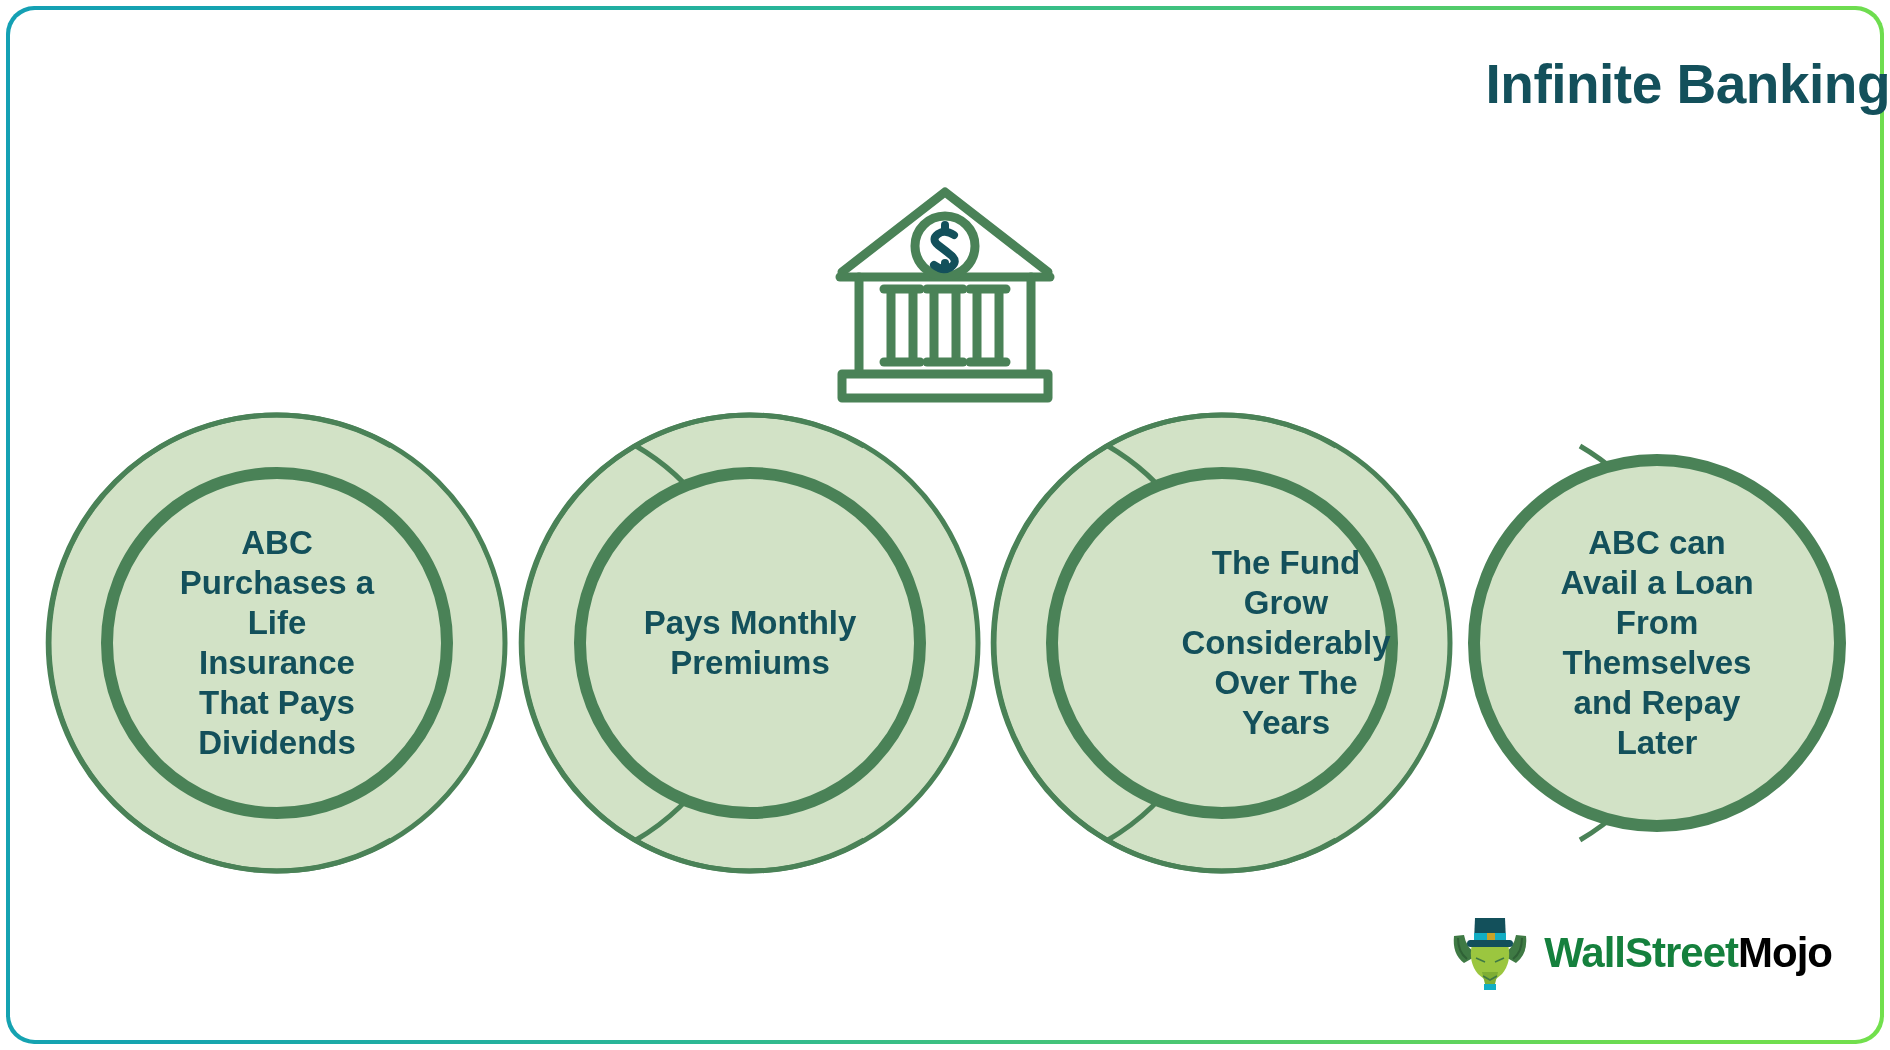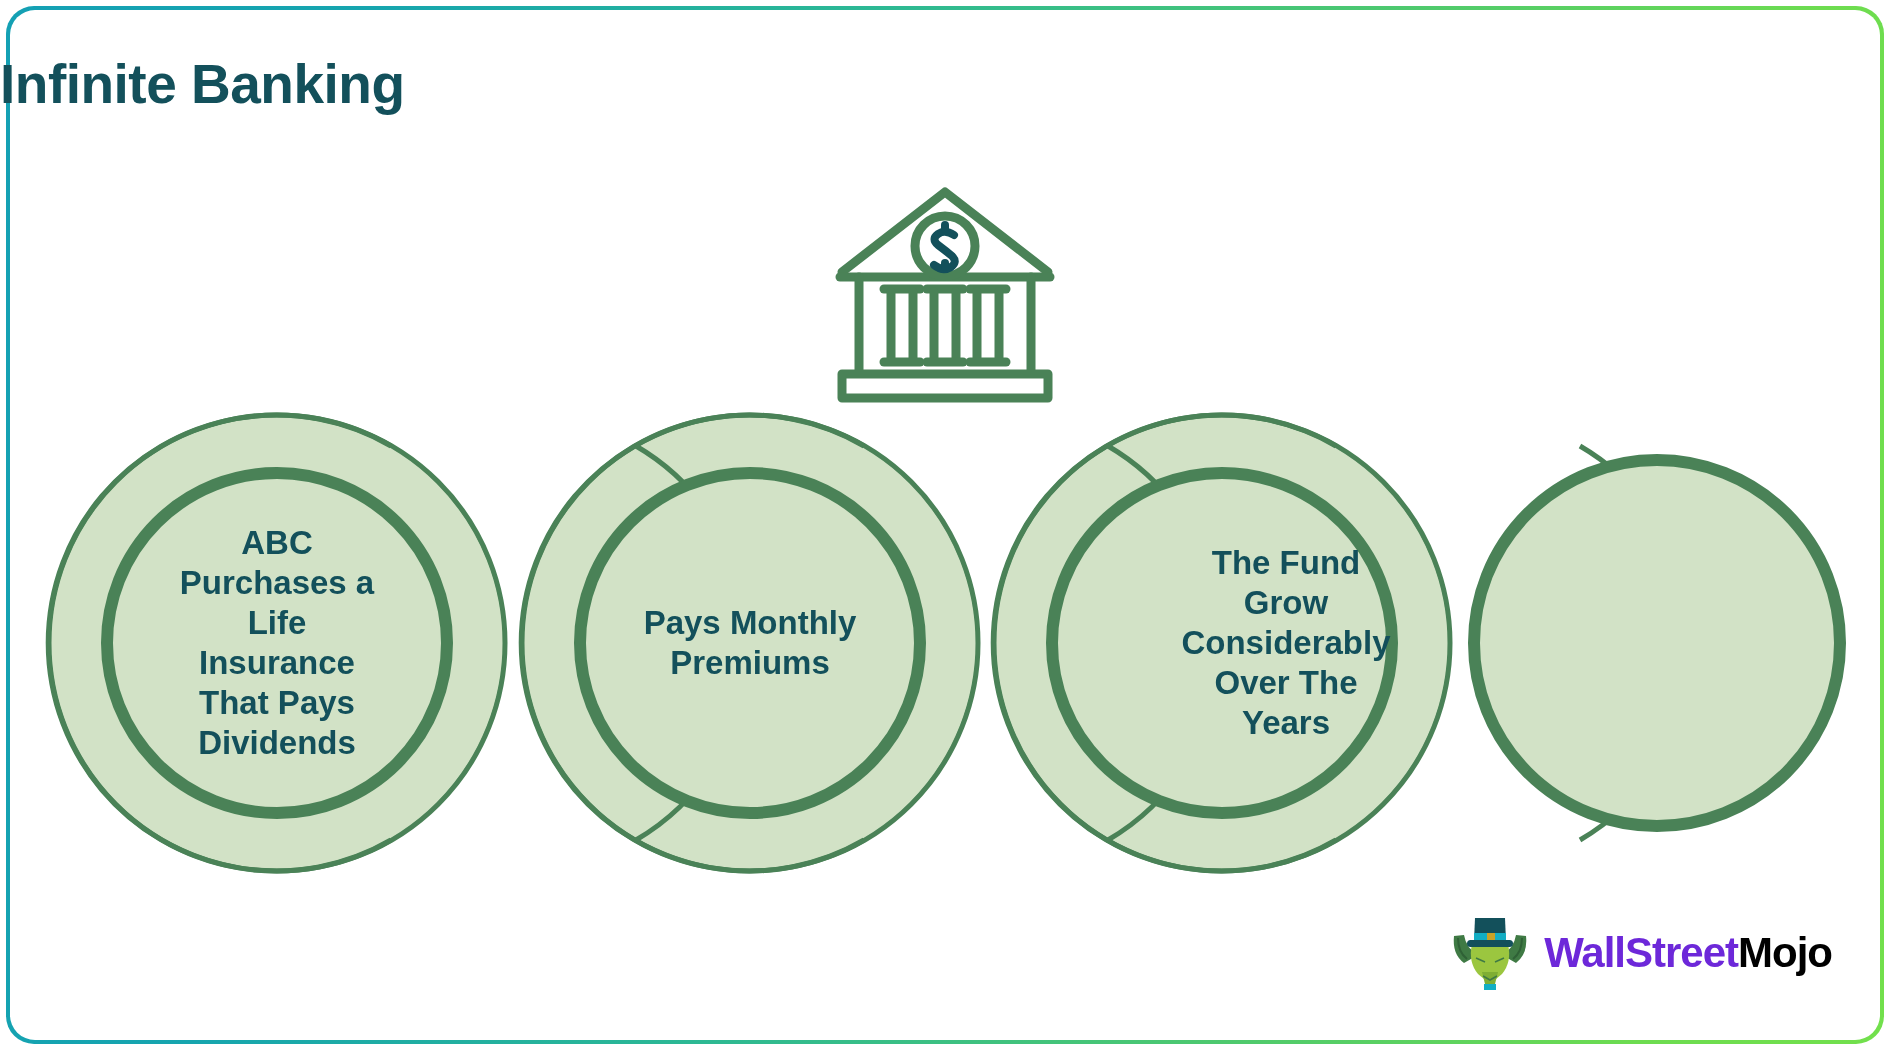--- a/index.html
+++ b/index.html
@@ -37,21 +37,21 @@
     border-radius: 25px;
     background: #ffffff;
   }
 
   
   #page-title {
     position: absolute;
     left: 0;
     top: 52px;
     width: 1890px;
-    text-align: left;
+    text-align: right;
     font-size: 55px;
     font-weight: bold;
     letter-spacing: -0.5px;
     color: #13505b;
   }
 
   
   #bank-icon-wrap {
     position: absolute;
     left: 50%;
@@ -96,21 +96,21 @@
     align-items: center;
     gap: 14px;
   }
   #brand-logo-mark { width: 80px; height: 78px; flex: 0 0 auto; }
   #brand-logo-text {
     font-size: 42px;
     font-weight: bold;
     letter-spacing: -1px;
     white-space: nowrap;
   }
-  .brand-part-primary { color: #6d28d9; }
+  .brand-part-primary { color: #15803d; }
   .brand-part-accent  { color: #000000; }
 </style>
 </head>
 <body>
 
 <div id="infographic-card">
 
   <div id="card-border-frame">
     <div id="card-inner-surface"></div>
   </div>
@@ -197,20 +197,26 @@
 Insurance
 That Pays
 Dividends</div>
   <div class="circle-text" id="circle-label-2">Pays Monthly
 Premiums</div>
   <div class="circle-text" id="circle-label-3">The Fund
 Grow
 Considerably
 Over The
 Years</div>
+  <div class="circle-text" id="circle-label-4">ABC can
+Avail a Loan
+From
+Themselves
+and Repay
+Later</div>
 
   <div id="brand-logo">
     <div id="brand-logo-mark">
       <svg viewBox="0 0 80 78" width="80" height="78" aria-hidden="true">
 
         <path d="M4 22 Q2 40 14 49 L28 41 Q16 34 14 21 Z" fill="#3f7a44"></path>
         <path d="M76 22 Q78 40 66 49 L52 41 Q64 34 66 21 Z" fill="#3f7a44"></path>
         <path d="M8 24 Q8 38 17 45" fill="none" stroke="#2f6136" stroke-width="2"></path>
         <path d="M72 24 Q72 38 63 45" fill="none" stroke="#2f6136" stroke-width="2"></path>
 

